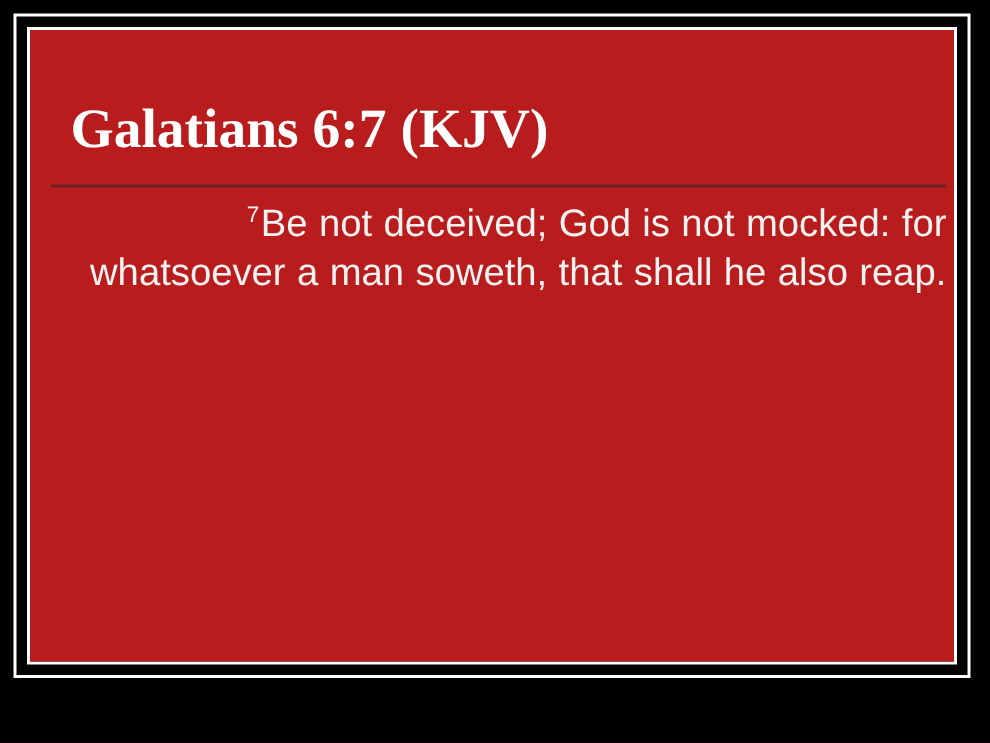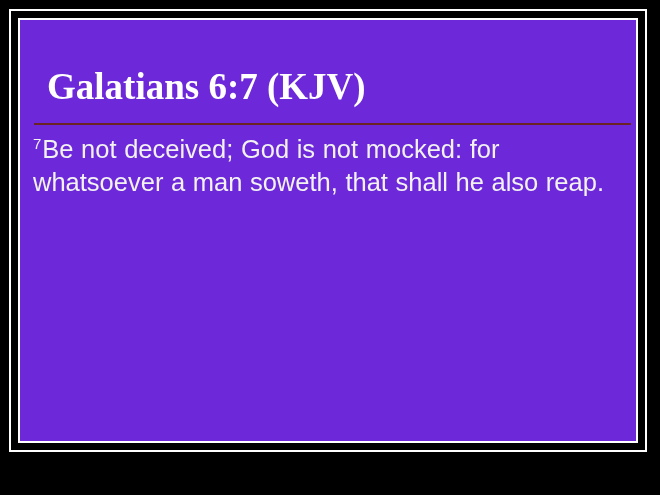--- a/index.html
+++ b/index.html
@@ -46,21 +46,21 @@
     background: #000000;
   }
 
   
   .content {
     position: absolute;
     left: 0;
     top: 0;
     right: 0;
     bottom: 0;
-    background: #6d28d9;
+    background: #b91c1c;
     overflow: hidden;
     padding-left: 16px;
   }
 
   .slide-title {
     position: absolute;
     left: 27px;
     top: 46px;
     color: #ffffff;
     font-family: "Liberation Serif", "DejaVu Serif", serif;
@@ -83,21 +83,21 @@
   .body-text {
     position: absolute;
     left: 13px;
     top: 113px;
     width: 598px;
     color: #f2f2f2;
     font-family: "Liberation Sans", "DejaVu Sans", sans-serif;
     font-weight: normal;
     font-size: 25.5px;
     line-height: 33px;
-    text-align: left;
+    text-align: right;
     word-spacing: 0.5px;
   }
 
   .verse-num {
     font-size: 15px;
     vertical-align: super;
     line-height: 0;
     margin-right: 1px;
   }
 </style>

